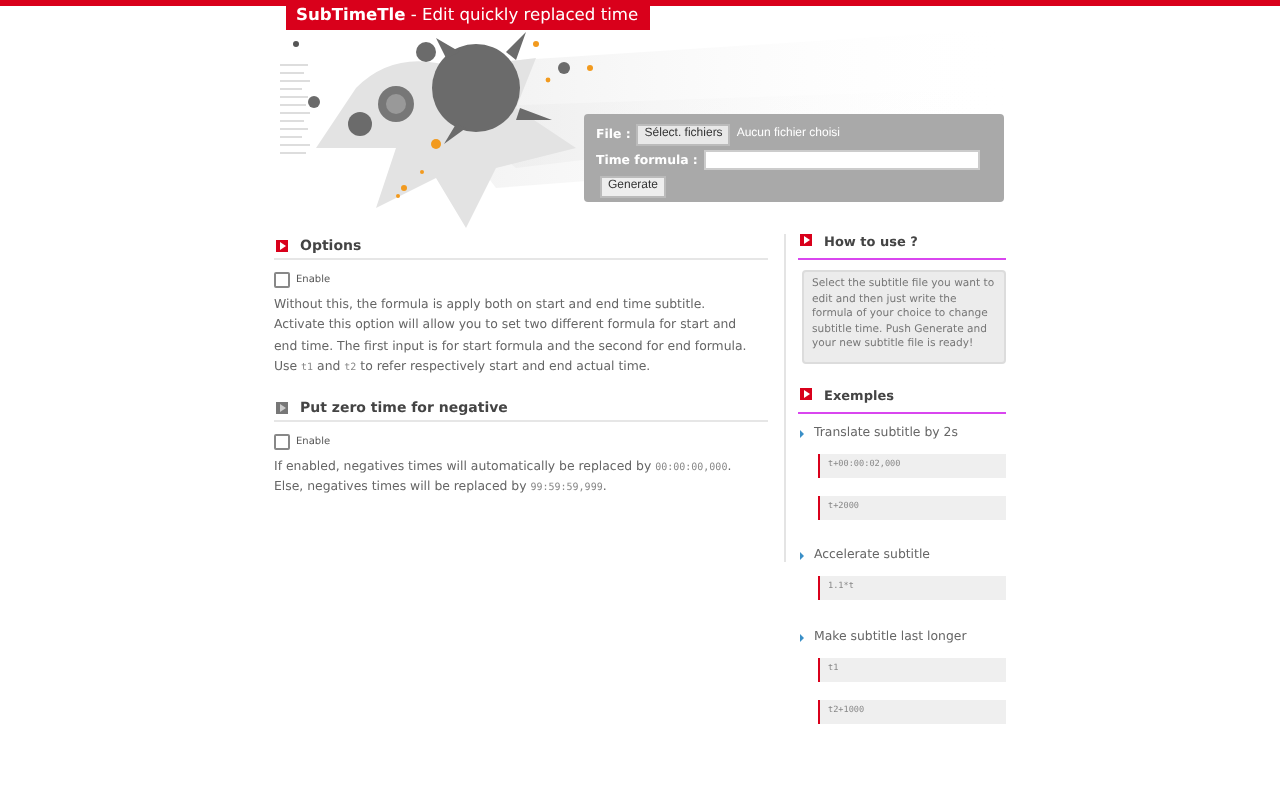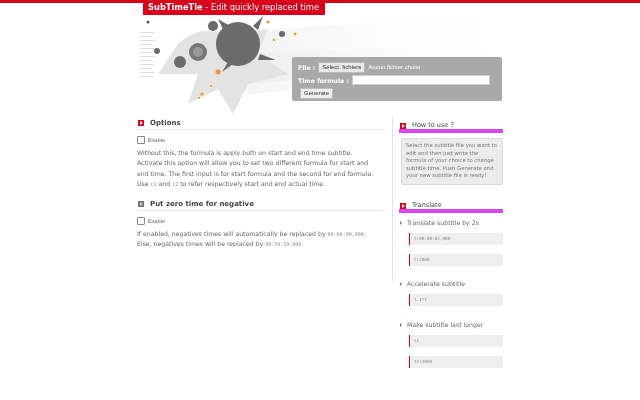--- a/index.html
+++ b/index.html
@@ -50,22 +50,22 @@
   .sq-icon.gray::after { border-left-color: #ccc; }
   .enable-row { display: flex; align-items: center; font-size: 5px; color: #555; margin: 3px 0 4px 0; }
   .checkbox { width: 6px; height: 6px; border: 1px solid #888; border-radius: 1px; background: #fff; margin-right: 3px; }
   .para { font-size: 6.2px; line-height: 10.3px; color: #666; margin: 0; }
   .mono { font-family: "DejaVu Sans Mono", monospace; font-size: 5px; color: #888; }
 
   .vsep { position: absolute; left: 392px; top: 117px; width: 1px; height: 164px; background: #e4e4e4; }
 
   .side { position: absolute; left: 399px; top: 117px; width: 104px; }
   .side-head {
-    display: flex; align-items: flex-end; height: 12px; border-bottom: 4px solid #d946ef;
-    font-size: 6.5px; font-weight: normal; color: #444; margin-bottom: 5px;
+    display: flex; align-items: flex-start; height: 12px; border-bottom: 1px solid #d946ef;
+    font-size: 6.5px; font-weight: bold; color: #444; margin-bottom: 5px;
   }
   .info-box {
     background: #ececec; border: 1px solid #dcdcdc; border-radius: 2px;
     font-size: 5.3px; line-height: 7.5px; color: #777; padding: 3px 4px 4px 4px; margin: 0 0 0 2px;
   }
   .ex-item { display: flex; align-items: center; font-size: 6.2px; color: #666; height: 10px; margin-left: 1px; }
   .bullet { width: 0; height: 0; border-left: 2px solid #3a8fc7; border-top: 2px solid transparent; border-bottom: 2px solid transparent; margin-right: 5px; }
   .code {
     margin-left: 10px; background: #efefef; border-left: 1px solid #d9001b; height: 12px;
     font-family: "DejaVu Sans Mono", monospace; font-size: 4.3px; color: #888; line-height: 12px; padding-left: 4px;
@@ -176,21 +176,21 @@
 <div class="side">
   <div class="side-head">
     <span class="sq-icon red"></span>
     <span>How to use ?</span>
   </div>
   <div class="info-box">Select the subtitle file you want to edit and then just write the formula of your choice to change subtitle time. Push Generate and your new subtitle file is ready!</div>
 
   <div style="height:12px"></div>
   <div class="side-head">
     <span class="sq-icon red"></span>
-    <span>Translate</span>
+    <span>Exemples</span>
   </div>
   <div class="ex-item">
     <span class="bullet"></span>
     <span>Translate subtitle by 2s</span>
   </div>
   <div style="height:5px"></div>
   <div class="code">t+00:00:02,000</div>
   <div style="height:9px"></div>
   <div class="code">t+2000</div>
   <div style="height:13px"></div>

